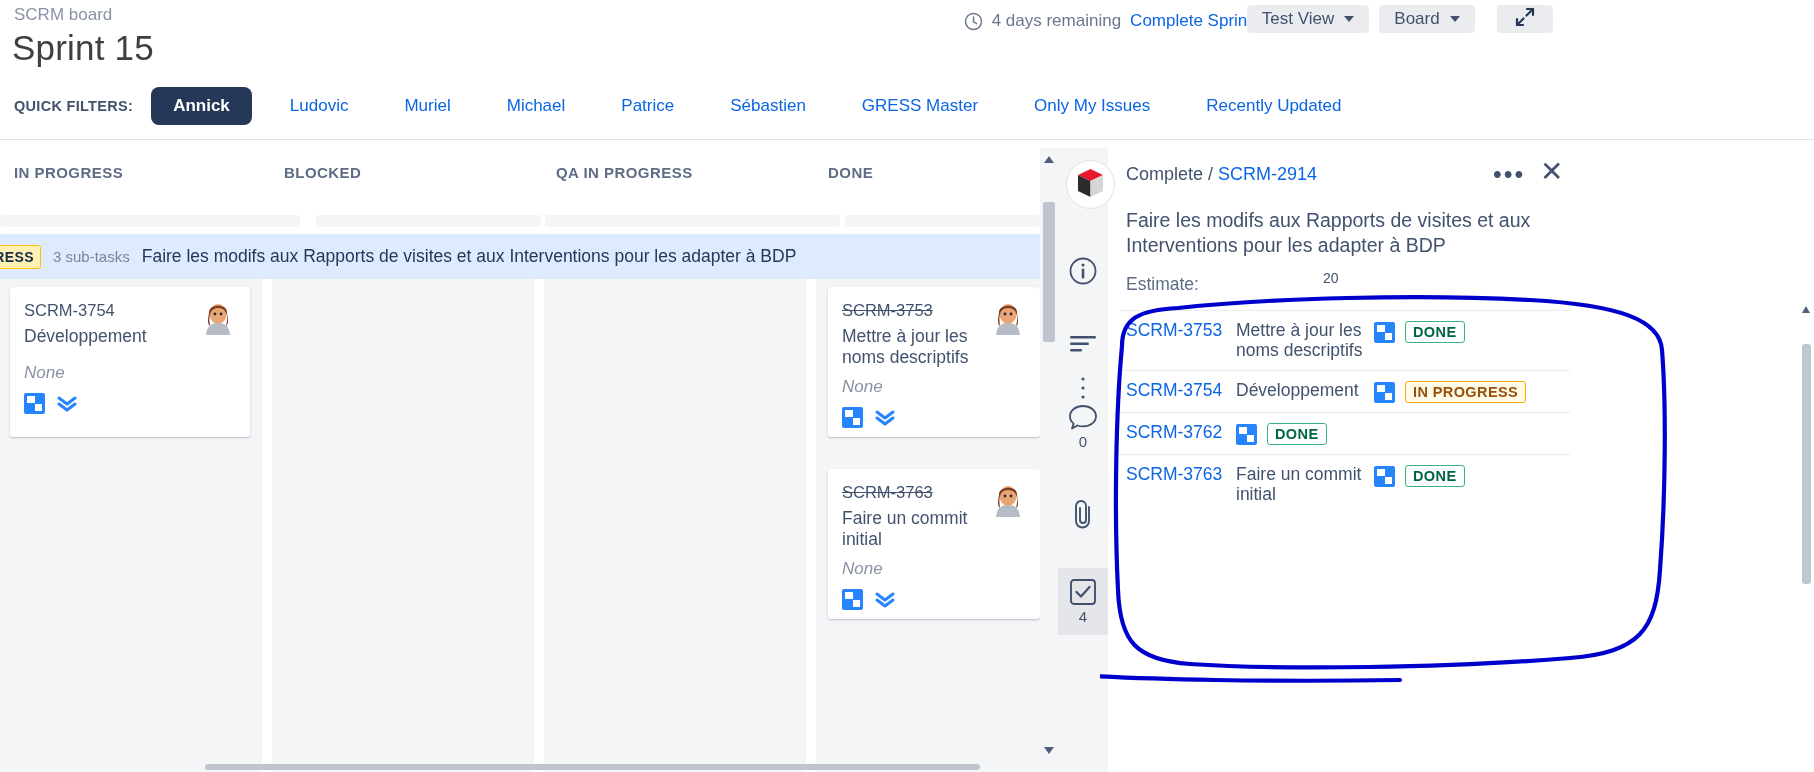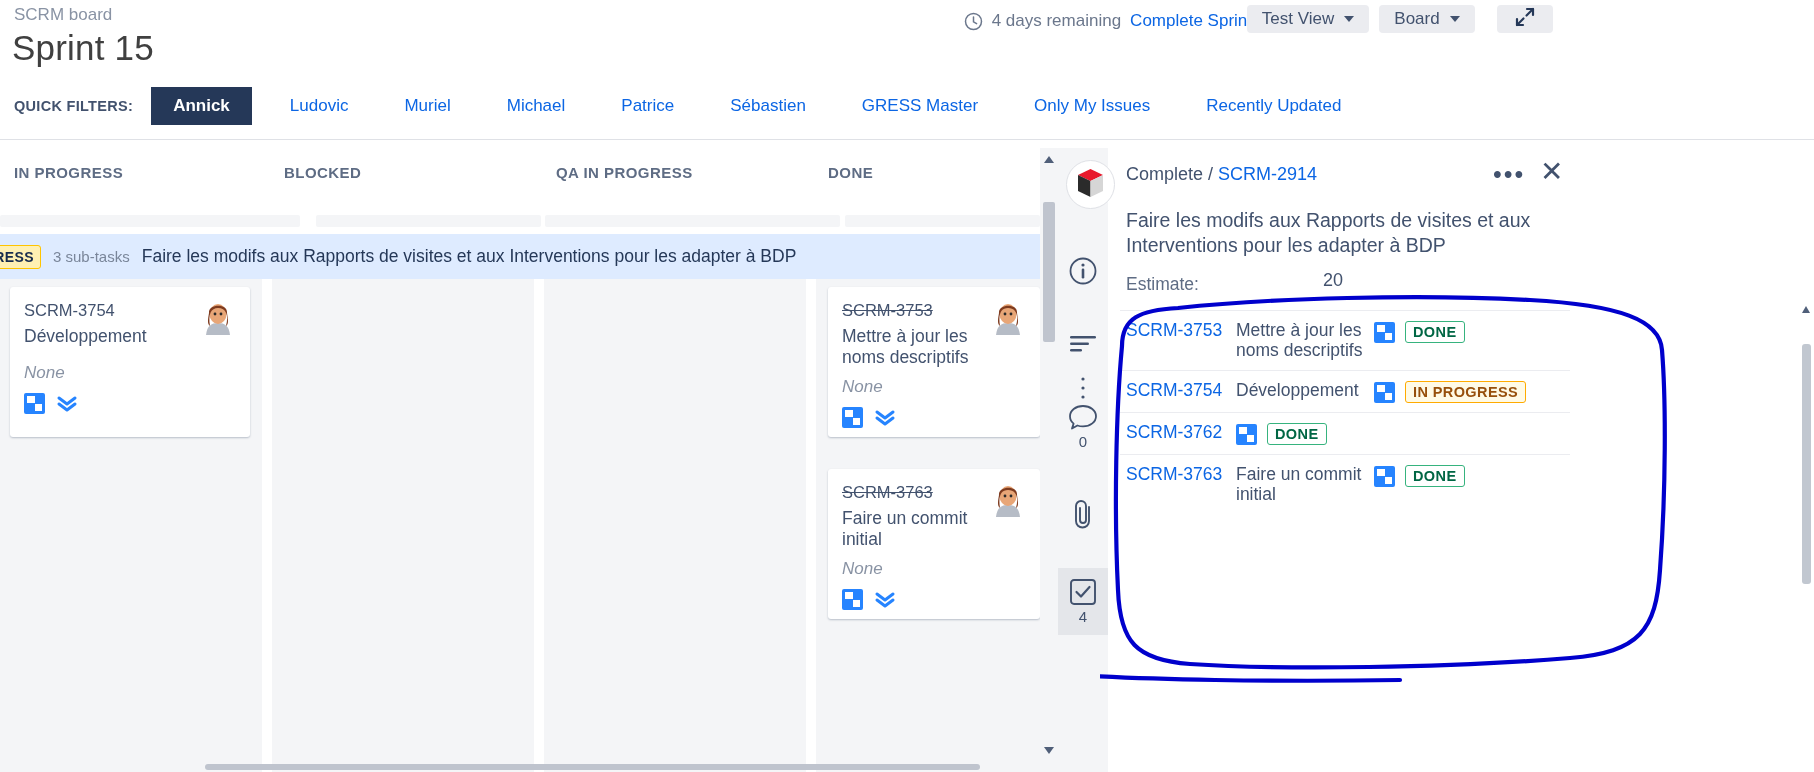--- a/index.html
+++ b/index.html
@@ -31,21 +31,21 @@
     font-size: 17px; color: #42526e; cursor: pointer; padding: 0 14px;
   }
   #btn-test-view { left: 1247px; width: 122px; }
   #btn-board { left: 1379px; width: 96px; }
   #btn-expand { left: 1497px; width: 56px; }
   .caret { width: 0; height: 0; border-left: 5.5px solid transparent; border-right: 5.5px solid transparent; border-top: 6px solid #42526e; }
 
   .quick-filters { position: absolute; left: 0; top: 84px; width: 100%; height: 44px; display: flex; align-items: center; }
   .qf-label { margin-left: 14px; font-size: 14.5px; font-weight: 700; color: #42526e; letter-spacing: .3px; }
   .qf-item { font-size: 17px; color: #0c66e4; cursor: pointer; padding: 0 4px; white-space: nowrap; }
-  .qf-item.active { background: #253858; color: #fff; border-radius: 0; padding: 9px 22px; font-weight: 600; }
+  .qf-item.active { background: #253858; color: #fff; border-radius: 8px; padding: 9px 22px; font-weight: 600; }
 
   .hdr-rule { position: absolute; left: 0; top: 139px; width: 1814px; height: 1px; background: #dfe1e6; }
 
   
   .board { position: absolute; left: 0; top: 148px; width: 1040px; height: 624px; background: #fff; overflow: hidden; }
   .col-headers { position: absolute; left: 0; top: 0; width: 1040px; height: 66px; }
   .col-head { position: absolute; top: 16px; font-size: 15px; font-weight: 700; color: #5e6c84; letter-spacing: .45px; }
   .col-bar { position: absolute; top: 67px; height: 12px; background: #f4f5f7; border-radius: 2px; }
 
   .swimlane {
@@ -95,21 +95,21 @@
   .rail-count { font-size: 15px; color: #42526e; margin-top: 2px; }
   .rail-item.active { background: #e4e6ea; }
 
   .app-logo { position: absolute; left: 8px; top: 12px; width: 49px; height: 49px; border-radius: 50%; border: 1px solid #dfe1e6; background: #fff; }
   .detail-head { position: absolute; left: 68px; top: 16px; font-size: 18px; color: #42526e; }
   .detail-head a { color: #0c66e4; text-decoration: none; }
   .detail-more { position: absolute; left: 435px; top: 14px; font-size: 25px; letter-spacing: 2px; color: #42526e; cursor: pointer; line-height: 1; }
   .detail-close { position: absolute; left: 482px; top: 10px; font-size: 28px; color: #42526e; cursor: pointer; line-height: 1; font-weight: 300; }
   .detail-title { position: absolute; left: 68px; top: 60px; width: 420px; font-size: 19.5px; color: #42526e; line-height: 1.3; }
   .detail-estimate-label { position: absolute; left: 68px; top: 126px; font-size: 17.5px; color: #5e6c84; }
-  .detail-estimate-val { position: absolute; left: 265px; top: 122px; font-size: 18px; color: #42526e; }
+  .detail-estimate-val { position: absolute; left: 265px; top: 122px; font-size: 14px; color: #42526e; }
 
   .subtasks-panel { position: absolute; left: 62px; top: 162px; width: 450px; }
   .st-header { display: flex; align-items: center; gap: 9px; padding: 6px 0 12px 6px; }
   .st-chevron { width: 22px; height: 22px; background: #ebecf0; border-radius: 3px; display: flex; align-items: center; justify-content: center; cursor: pointer; }
   .st-title { font-size: 19px; font-weight: 700; color: #172b4d; }
   .st-add { margin-left: auto; font-size: 26px; color: #42526e; cursor: pointer; line-height: .7; font-weight: 300; }
   .st-row { display: flex; align-items: flex-start; gap: 10px; padding: 9px 4px 9px 6px; border-top: 1px solid #ebecf0; }
   .st-key { font-size: 17.5px; color: #0c66e4; cursor: pointer; white-space: nowrap; min-width: 100px; }
   .st-sum { font-size: 17.5px; color: #42526e; width: 128px; line-height: 1.17; }
   .st-type { flex: 0 0 auto; margin-top: 2px; }

